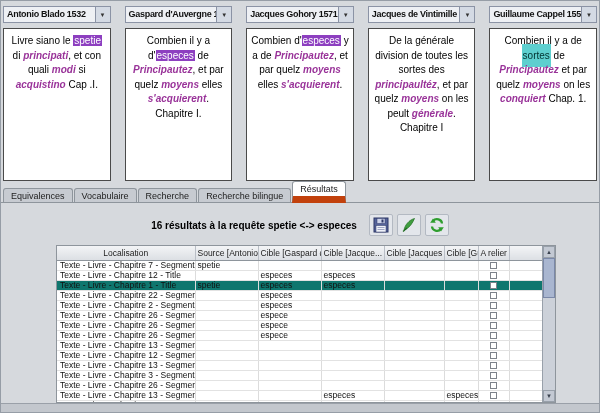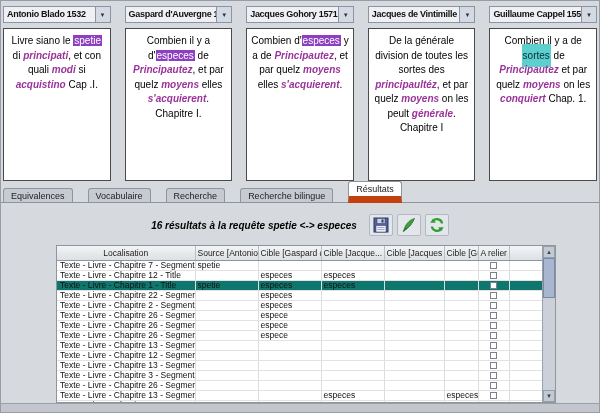--- a/index.html
+++ b/index.html
@@ -36,37 +36,36 @@
   .ptext { font-size:10px; line-height:1.45; text-align:center; color:#000; }
   .s-n  { }
   .s-hp { background:#8d3fc0; color:#fff; padding:0 1px; }
   .s-hc { background:#5ecfcf; color:#00312f; padding:6px 1px; }
   .s-ip { color:#993399; font-style:italic; font-weight:600; }
   
   .tabbar {
     position:absolute; top:186px; left:0; right:0; height:16px;
     display:flex; align-items:flex-end; padding-left:2px;
     border-bottom:1px solid #8e959c;
-    gap:14px;
   }
   .tab {
     font-size:9px; color:#222; background:#c7cbd1;
     border:1px solid #8e959c; border-bottom:none;
     border-radius:3px 3px 0 0; padding:2px 7px 1px; margin-right:1px;
     white-space:nowrap; cursor:default;
   }
   .tab.selected {
     background:#ffffff; margin-bottom:-1px; padding-bottom:2px;
     border-bottom:7px solid #c2410c;
   }
   
   .results { position:absolute; top:202px; left:0; right:0; bottom:0; background:#d6d9dd; }
   .status-row {
     position:absolute; top:10px; left:0; right:0; height:24px;
-    display:flex; justify-content:center; align-items:center; gap:4px;font-style:italic;
+    display:flex; justify-content:center; align-items:center; gap:4px;
   }
   .status-text { font-size:10px; font-weight:bold; color:#000; margin-right:8px; }
   .icon-btn {
     width:24px; height:22px; display:inline-flex; align-items:center; justify-content:center;
     background:#e3e6eb; border:1px solid #b3b9c2; border-radius:2px; cursor:default;
   }
   .table-wrap {
     position:absolute; top:42px; left:55px; width:500px; height:158px;
     background:#fff; border:1px solid #8e959c; overflow:hidden;
   }

